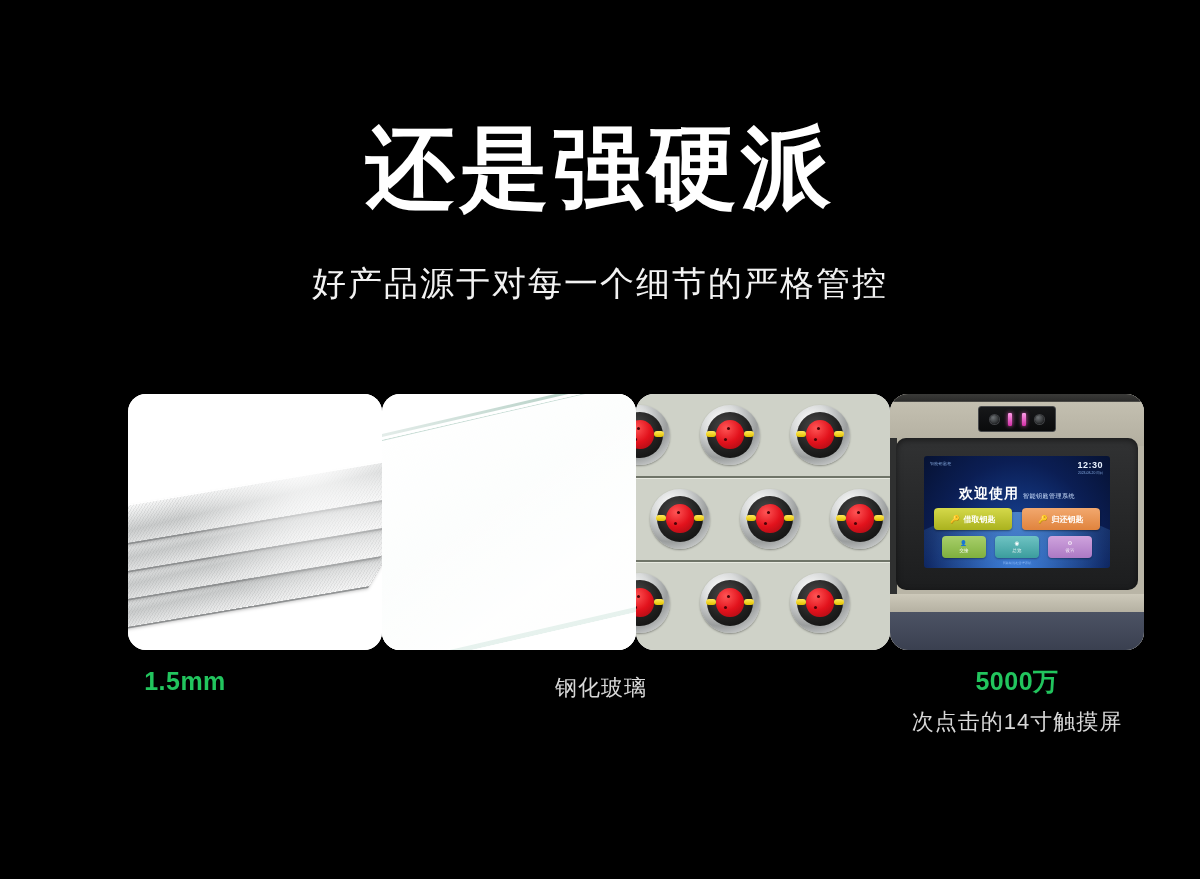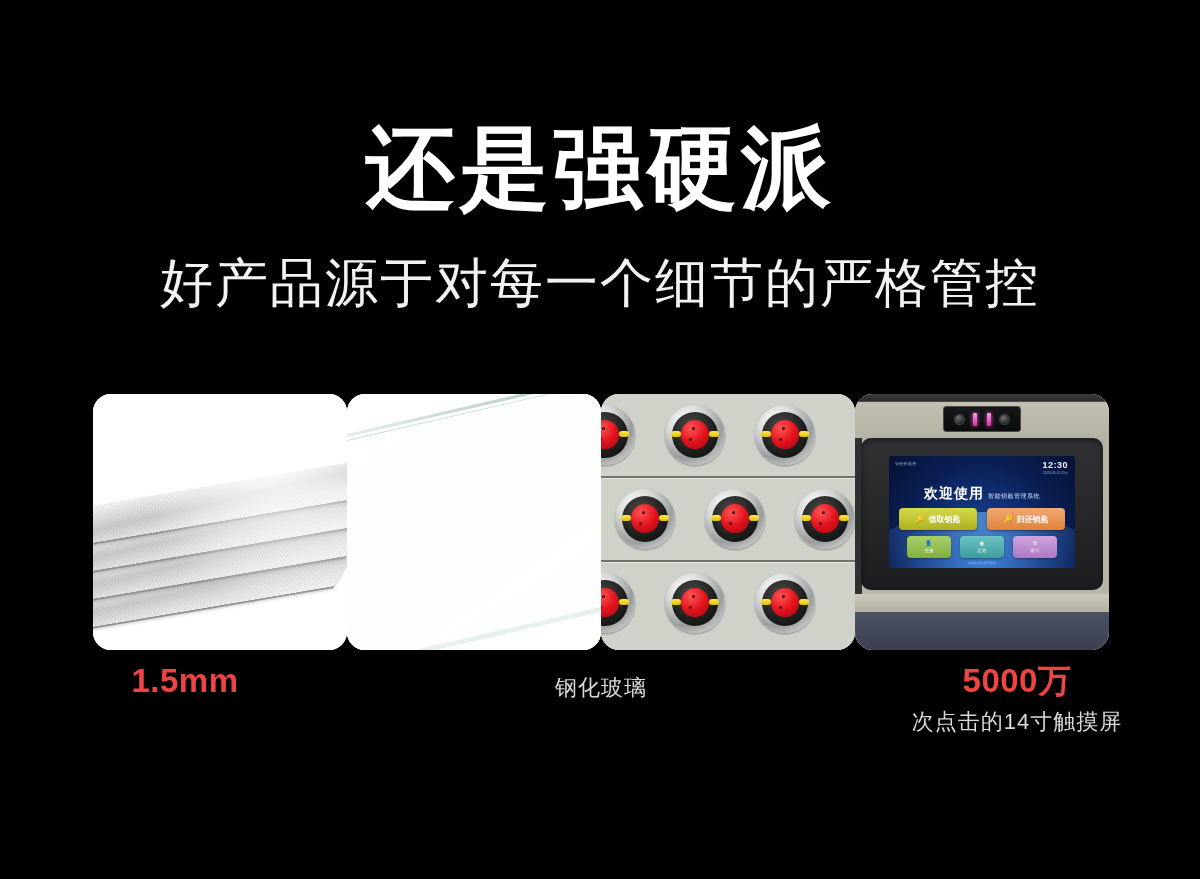--- a/index.html
+++ b/index.html
@@ -11,28 +11,28 @@
   .page{width:1200px;height:716px;position:relative;background:#000;}
 
   
   .headline{
     position:absolute;left:0;top:118px;width:1200px;text-align:center;
     color:#ffffff;font-size:90px;line-height:100px;font-weight:bold;
     letter-spacing:4px;
   }
   .subheadline{
     position:absolute;left:0;top:255px;width:1200px;text-align:center;
-    color:#f2f2f2;font-size:53px;line-height:56px;font-weight:300;
+    color:#f2f2f2;font-size:34px;line-height:56px;font-weight:300;
     letter-spacing:2px;
   }
 
   
   .features{
     position:absolute;left:58px;top:394px;width:1086px;height:256px;
-    display:flex;justify-content:center;
+    display:flex;justify-content:flex-end;
   }
   .feature{width:254px;height:256px;position:relative;}
   .thumb{
     width:254px;height:256px;border-radius:18px;overflow:hidden;
     position:relative;background:#fff;
   }
 
   
   .steel{width:100%;height:100%;background:#ffffff;position:relative;}
   .steel .sheet{
@@ -167,21 +167,21 @@
     background:linear-gradient(180deg,#4c5364,#3a4050);}
   .terminal .sidedark{position:absolute;left:0;top:44px;width:7px;height:156px;background:#2f3030;}
 
   
   .captions{
     position:absolute;left:58px;top:664px;width:1086px;
     display:flex;justify-content:space-between;
   }
   .caption{width:254px;text-align:center;}
   .caption .value{
-    color:#ef4444;font-size:33px;font-weight:bold;line-height:34px;letter-spacing:.5px;
+    color:#22c55e;font-size:25px;font-weight:bold;line-height:34px;letter-spacing:.5px;
   }
   .caption .desc{
     color:#d8d8d8;font-size:22px;font-weight:400;line-height:32px;margin-top:8px;letter-spacing:1px;
     white-space:nowrap;
   }
 </style>
 </head>
 <body>
 
 <div class="page">

